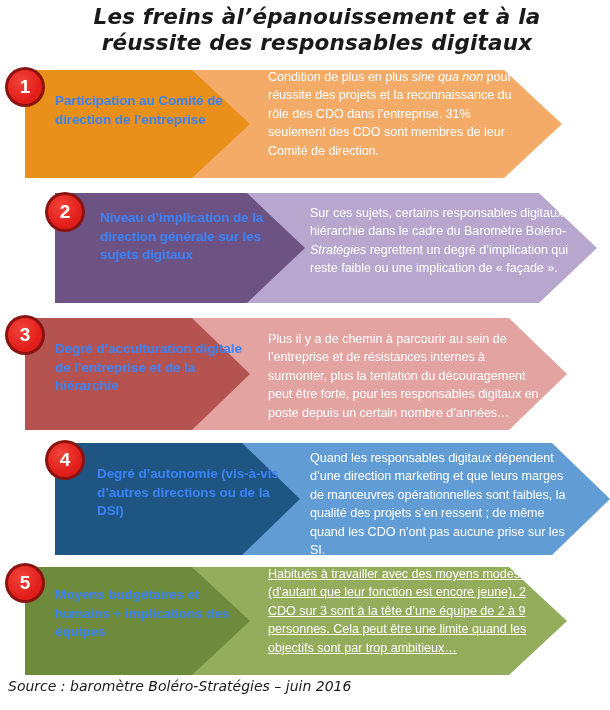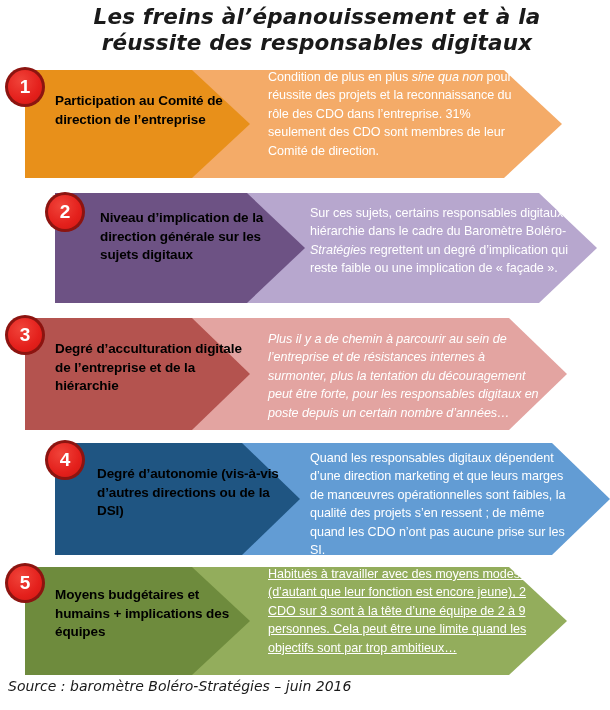--- a/index.html
+++ b/index.html
@@ -52,21 +52,21 @@
   }
   .chevron-dark {
     position: absolute;
     left: 0;
     top: 0;
     height: 100%;
   }
 
   .left-title {
     position: absolute;
-    color: #000000;
+    color: #3b82f6;
     font-weight: bold;
     font-size: 13.5px;
     line-height: 18.5px;
     letter-spacing: -0.1px;
     z-index: 4;
   }
   .right-body {
     position: absolute;
     color: #ffffff;
     font-size: 12.6px;
@@ -153,21 +153,21 @@
     <div class="badge" style="left: 45px; top: 192px;">
       <div class="badge-ring"></div>
       <div class="badge-core"></div>
       <div class="badge-num">2</div>
     </div>
     <div class="row" style="left: 25px; top: 318px; width: 542px; height: 112px;">
       <div class="arrow arrow-light" style="width: 542px; background: rgb(227, 164, 161); clip-path: polygon(0px 0px, 89.299% 0px, 100% 50%, 89.299% 100%, 0px 100%);"></div>
       <div class="chevron-dark" style="width: 225px; background: rgb(180, 83, 79); clip-path: polygon(0px 0px, 74.222% 0px, 100% 50%, 74.222% 100%, 0px 100%);"></div>
     </div>
     <div class="left-title" style="left: 55px; top: 340px; width: 195px;">Degré d’acculturation digitale de l’entreprise et de la hiérarchie</div>
-    <div class="right-body" style="left: 268px; top: 330px; width: 272px; font-style: italic;"><span>Plus il y a de chemin à parcourir au sein de l’entreprise et de résistances internes à surmonter, plus la tentation du découragement peut être forte, pour les responsables digitaux en poste depuis un certain nombre d’années…</span></div>
+    <div class="right-body" style="left: 268px; top: 330px; width: 272px;"><span>Plus il y a de chemin à parcourir au sein de l’entreprise et de résistances internes à surmonter, plus la tentation du découragement peut être forte, pour les responsables digitaux en poste depuis un certain nombre d’années…</span></div>
     <div class="badge" style="left: 5px; top: 315px;">
       <div class="badge-ring"></div>
       <div class="badge-core"></div>
       <div class="badge-num">3</div>
     </div>
     <div class="row" style="left: 55px; top: 443px; width: 555px; height: 112px;">
       <div class="arrow arrow-light" style="width: 555px; background: rgb(98, 156, 212); clip-path: polygon(0px 0px, 89.55% 0px, 100% 50%, 89.55% 100%, 0px 100%);"></div>
       <div class="chevron-dark" style="width: 245px; background: rgb(31, 85, 130); clip-path: polygon(0px 0px, 76.327% 0px, 100% 50%, 76.327% 100%, 0px 100%);"></div>
     </div>
     <div class="left-title" style="left: 97px; top: 465px; width: 195px;">Degré d’autonomie (vis-à-vis d’autres directions ou de la DSI)</div>

